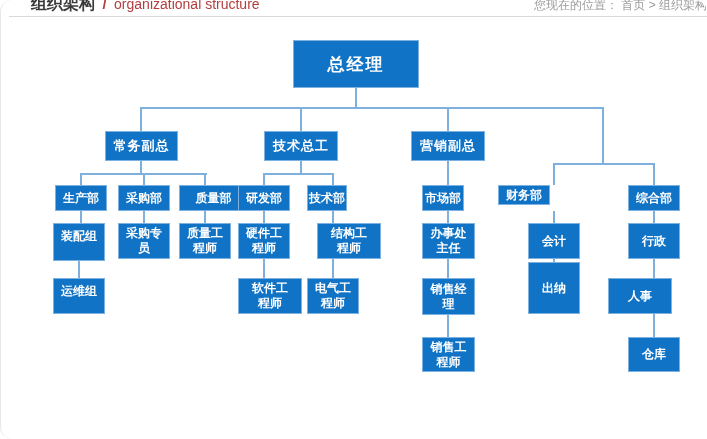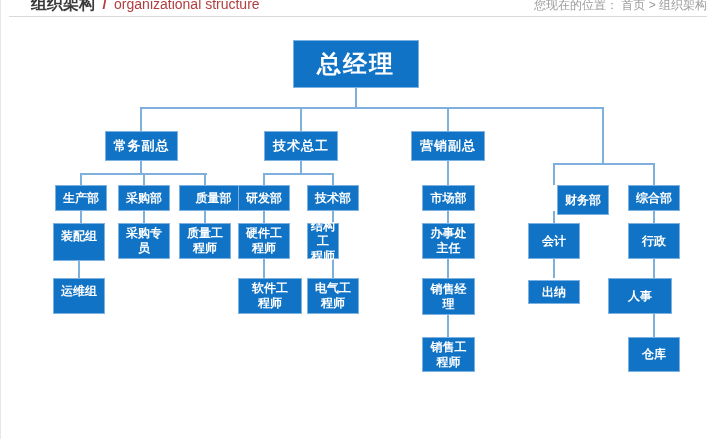--- a/index.html
+++ b/index.html
@@ -1,35 +1,35 @@
 <!DOCTYPE html>
 <html><head>
 <meta charset="utf-8">
 <style>
   html,body{margin:0;padding:0;background:#fff;}
   .page{
     position:relative;width:707px;height:439px;background:#ffffff;
     overflow:hidden;font-family:"Liberation Sans",sans-serif;
-    border-left:1px solid #e7e7e7;box-sizing:border-box;
+    border-left:1px solid #e7e7e7;box-sizing:border-box;border-radius:12px;
   }
   
   .hdr-title{position:absolute;top:-6px;left:30px;white-space:nowrap;}
   .title-zh{font-size:16px;font-weight:bold;color:#3a3a3a;}
   .title-sep{font-size:15px;font-weight:bold;color:#b23e3e;margin:0 3px;}
   .title-en{font-size:14px;color:#b23e3e;}
   .breadcrumb{position:absolute;top:-3px;right:0;font-size:12px;color:#9b9b9b;white-space:nowrap;}
   .breadcrumb a{color:#9b9b9b;text-decoration:none;cursor:pointer;}
   .rule{position:absolute;left:8px;right:0;top:16px;height:1px;background:#d9d9d9;}
   
   .node{
     position:absolute;background:#1173c5;border:1px solid #7db2e0;color:#ffffff;
     display:flex;align-items:center;justify-content:center;text-align:center;
     white-space:pre-line;box-sizing:border-box;font-weight:bold;
   }
-  .lvl1{font-size:24px;letter-spacing:2px;}
+  .lvl1{font-size:17px;letter-spacing:2px;}
   .lvl2{font-size:13px;letter-spacing:1px;}
   .sm{font-size:12px;line-height:15px;}
   .top-text{align-items:flex-start;padding-top:5px;}
   .ln{position:absolute;background:#7fb0dd;}
 </style>
 </head>
 <body>
 
 <div class="page">
 
@@ -87,47 +87,47 @@
     <div class="node lvl1" style="left:292px;top:40px;width:126px;height:48px">总经理</div>
 
     <div class="node lvl2" style="left:104px;top:131px;width:73px;height:30px">常务副总</div>
     <div class="node lvl2" style="left:263px;top:131px;width:74px;height:30px">技术总工</div>
     <div class="node lvl2" style="left:410px;top:131px;width:74px;height:30px">营销副总</div>
 
     <div class="node sm" style="left:54px;top:185px;width:52px;height:26px">生产部</div>
     <div class="node sm" style="left:117px;top:185px;width:52px;height:26px">采购部</div>
     <div class="node sm" style="left:178px;top:185px;width:69px;height:26px">质量部</div>
     <div class="node sm" style="left:237px;top:185px;width:52px;height:26px">研发部</div>
-    <div class="node sm" style="left:306px;top:185px;width:52px;height:26px">技术部</div>
-    <div class="node sm" style="left:421px;top:185px;width:53px;height:26px">市场部</div>
-    <div class="node sm" style="left:556px;top:185px;width:52px;height:30px">财务部</div>
+    <div class="node sm" style="left:306px;top:185px;width:40px;height:26px">技术部</div>
+    <div class="node sm" style="left:421px;top:185px;width:42px;height:26px">市场部</div>
+    <div class="node sm" style="left:497px;top:185px;width:52px;height:20px">财务部</div>
     <div class="node sm" style="left:627px;top:185px;width:52px;height:26px">综合部</div>
 
     <div class="node sm top-text" style="left:52px;top:223px;width:52px;height:38px">装配组</div>
     <div class="node sm" style="left:117px;top:223px;width:52px;height:36px">采购专
 员</div>
     <div class="node sm" style="left:178px;top:223px;width:52px;height:36px">质量工
 程师</div>
     <div class="node sm" style="left:237px;top:223px;width:52px;height:36px">硬件工
 程师</div>
-    <div class="node sm" style="left:306px;top:223px;width:32px;height:36px">结构工
+    <div class="node sm" style="left:316px;top:223px;width:64px;height:36px">结构工
 程师</div>
     <div class="node sm" style="left:421px;top:223px;width:53px;height:36px">办事处
 主任</div>
     <div class="node sm" style="left:527px;top:223px;width:52px;height:36px">会计</div>
     <div class="node sm" style="left:627px;top:223px;width:52px;height:36px">行政</div>
 
     <div class="node sm top-text" style="left:52px;top:278px;width:52px;height:36px">运维组</div>
     <div class="node sm" style="left:237px;top:278px;width:64px;height:36px">软件工
 程师</div>
     <div class="node sm" style="left:306px;top:278px;width:52px;height:36px">电气工
 程师</div>
     <div class="node sm" style="left:421px;top:278px;width:53px;height:37px">销售经
 理</div>
-    <div class="node sm" style="left:527px;top:280px;width:52px;height:24px">出纳</div>
+    <div class="node sm" style="left:527px;top:262px;width:52px;height:52px">出纳</div>
     <div class="node sm" style="left:607px;top:278px;width:64px;height:36px">人事</div>
 
     <div class="node sm" style="left:421px;top:337px;width:53px;height:35px">销售工
 程师</div>
     <div class="node sm" style="left:627px;top:337px;width:52px;height:35px">仓库</div>
 
   </div>
 </div>
 
 </body></html>

